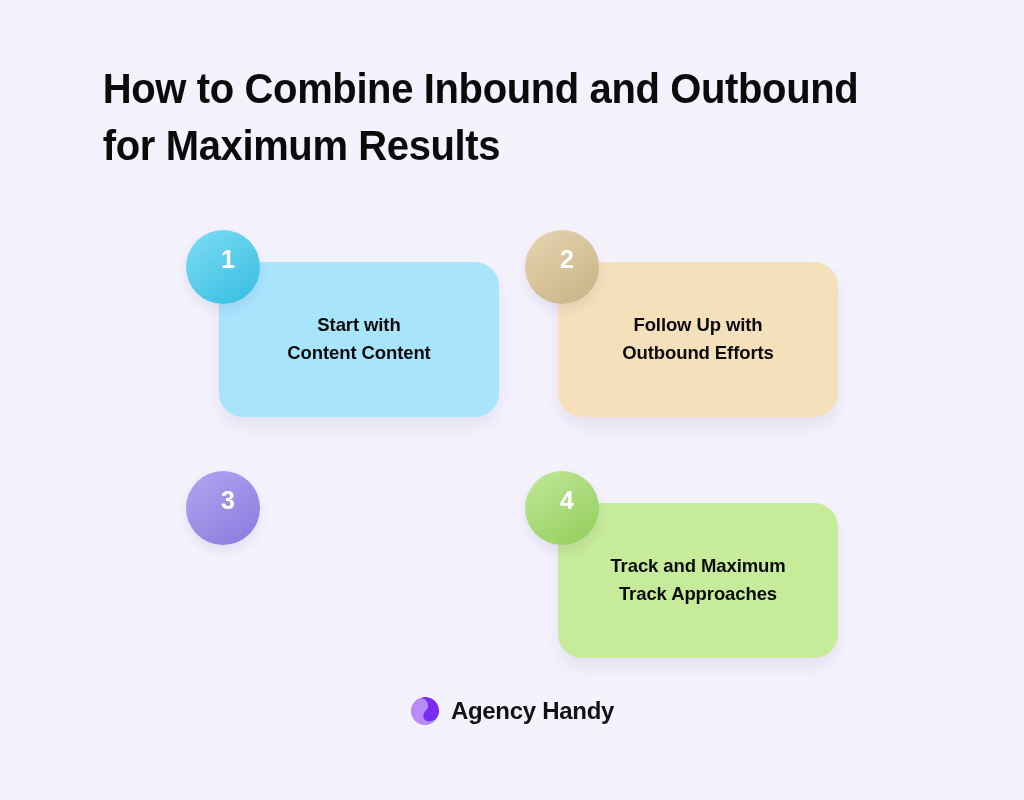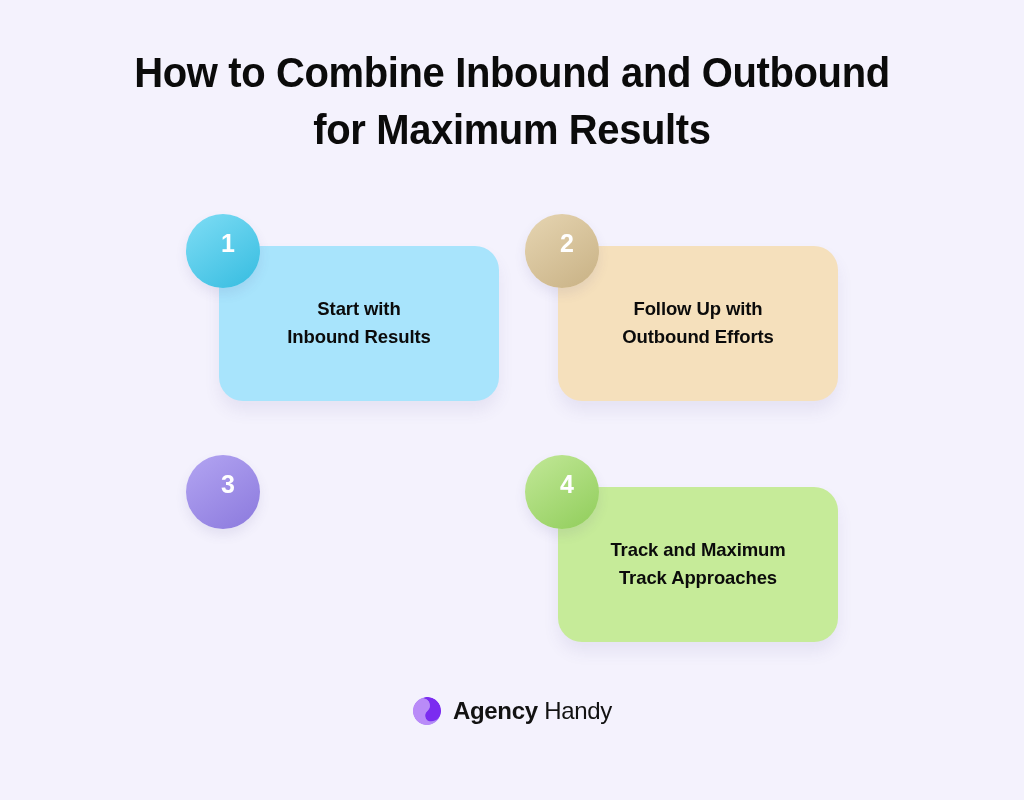--- a/index.html
+++ b/index.html
@@ -23,22 +23,21 @@
     width: 1024px;
     height: 800px;
     display: flex;
     flex-direction: column;
     align-items: center;
   }
 
   
   .title-block {
     width: 880px;
-    margin-top: 44px;
-    text-align: center;
+    margin-top: 60px;
   }
   .title-line {
     display: block;
     font-size: 43px;
     font-weight: 700;
     line-height: 1.32;
     letter-spacing: -0.4px;
     color: #0b0b0b;
     transform: scaleX(0.93);
     transform-origin: center;
@@ -130,39 +129,39 @@
     display: block;
   }
   .logo-text {
     font-size: 24px;
     line-height: 1;
     color: #121212;
     letter-spacing: -0.3px;
     white-space: nowrap;
   }
   .logo-text .lt-light { font-weight: 700; }
-  .logo-text .lt-bold  { font-weight: 400; }
+  .logo-text .lt-bold  { font-weight: 700; }
 </style>
 </head>
 <body style="background: rgb(244, 242, 253);">
 
 <div class="poster">
 
   <div class="title-block">
     <span class="title-line">How to Combine Inbound and Outbound</span>
     <span class="title-line">for Maximum Results</span>
   </div>
 
   <div class="grid">
 
     <div class="card-slot">
       <div class="card" style="--card-bg: #A8E4FC; --badge-a: #7FDDF5; --badge-b: #35BCE0;">
         <div class="card-text">
           <span>Start with</span>
-          <span>Inbound Results</span>
+          <span>Content Content</span>
         </div>
       </div>
       <div class="badge" style="--card-bg: #A8E4FC; --badge-a: #7FDDF5; --badge-b: #35BCE0;">
         <span class="badge-num">1</span>
       </div>
     </div>
 
     <div class="card-slot">
       <div class="card" style="--card-bg: #F5E0BC; --badge-a: #E6D5B2; --badge-b: #C8B184;">
         <div class="card-text">

